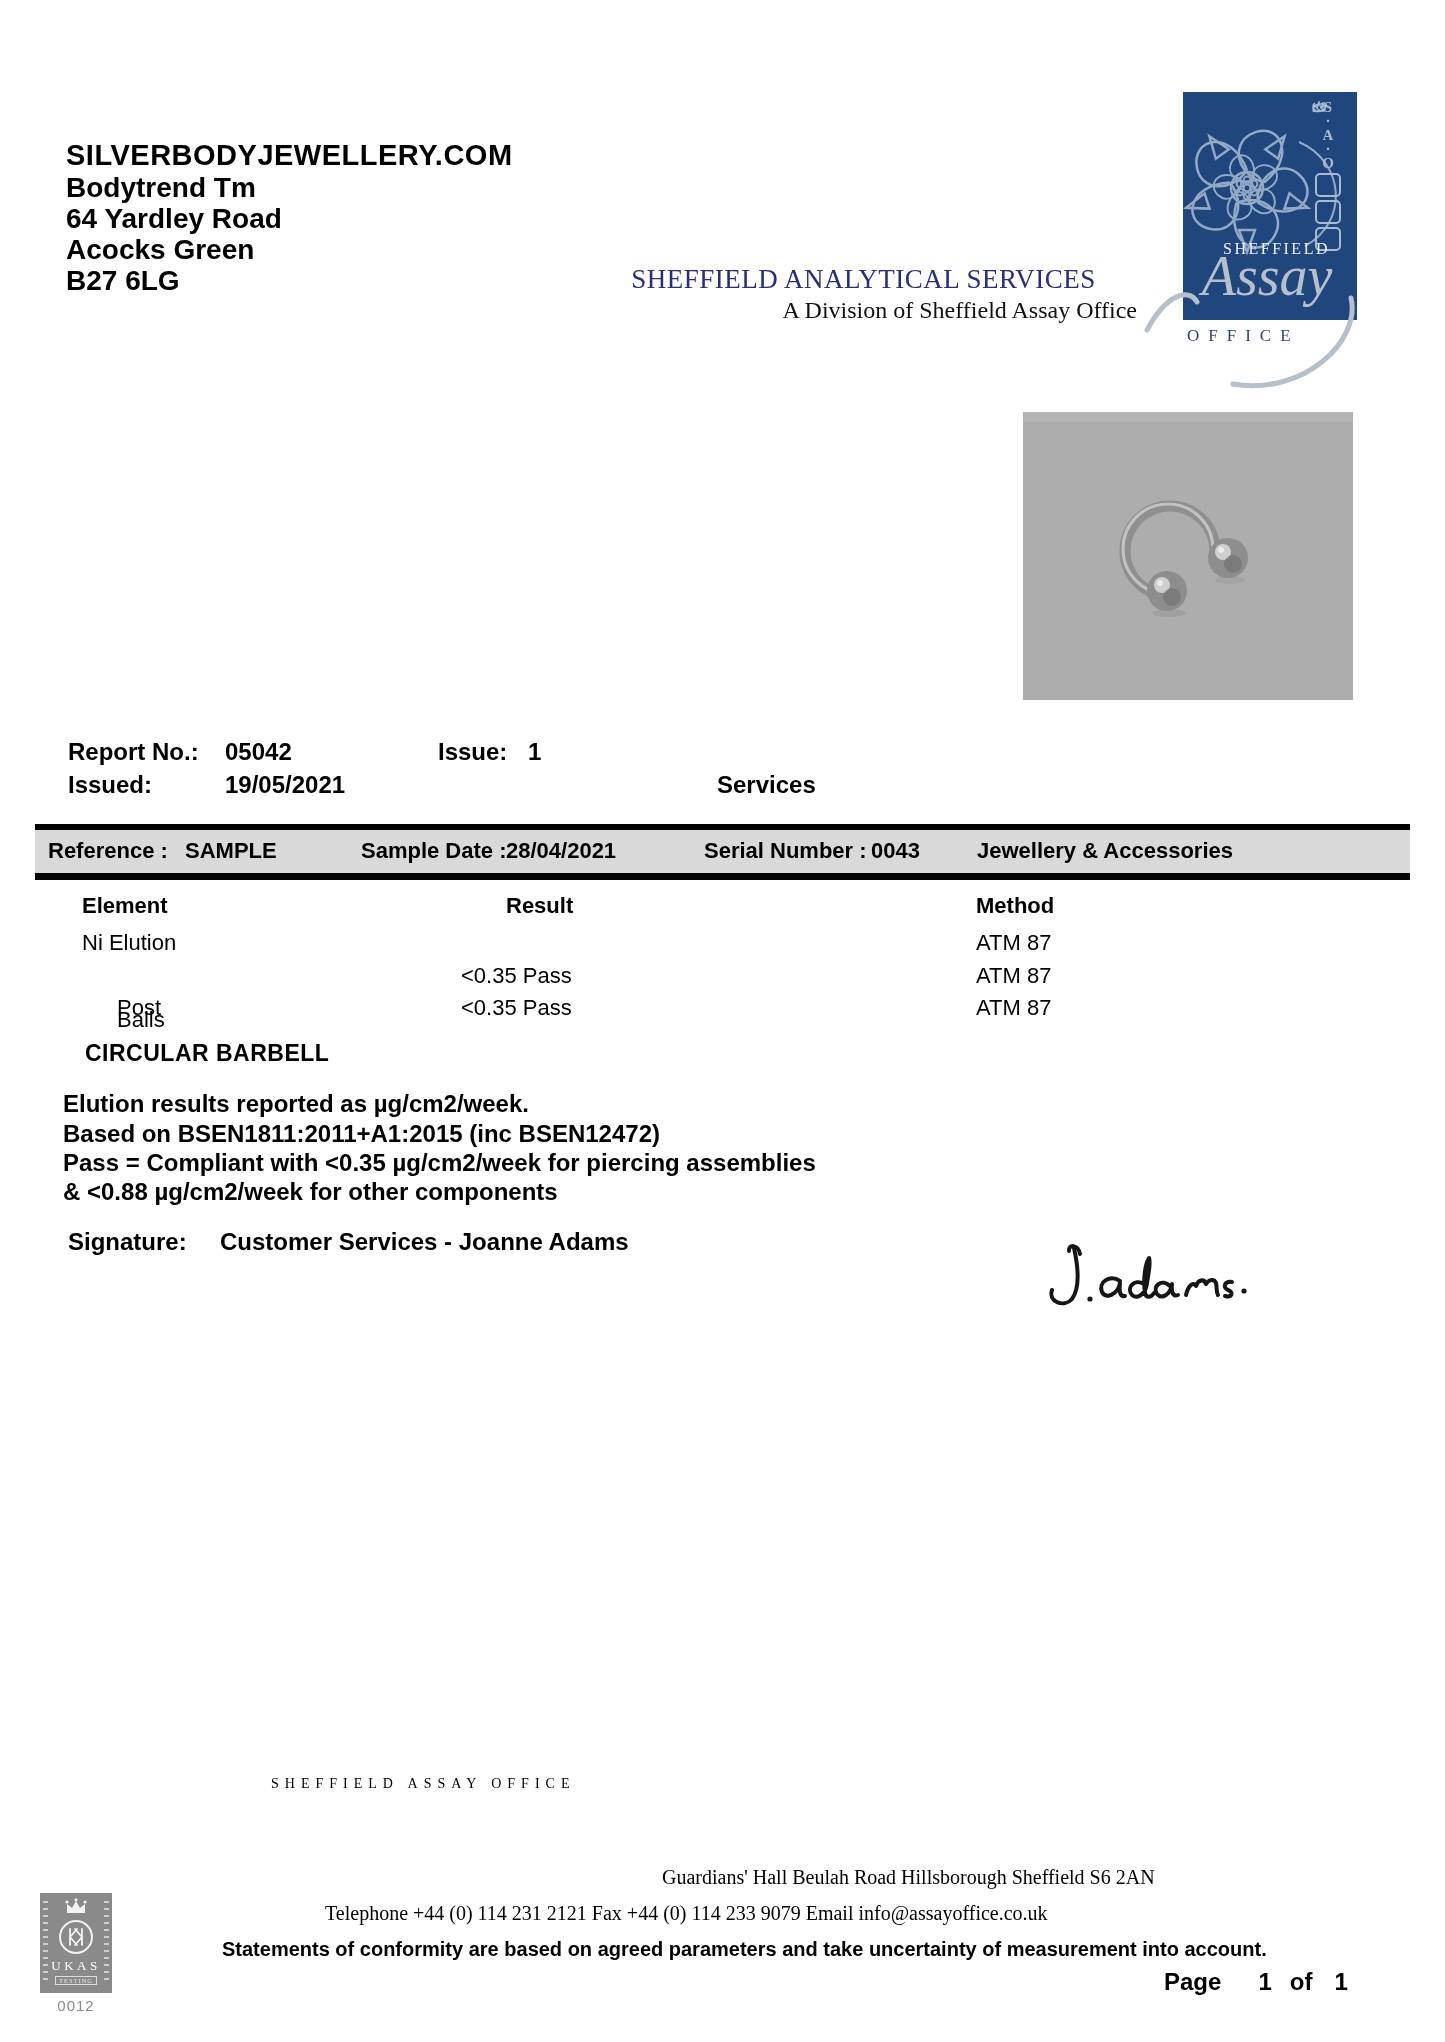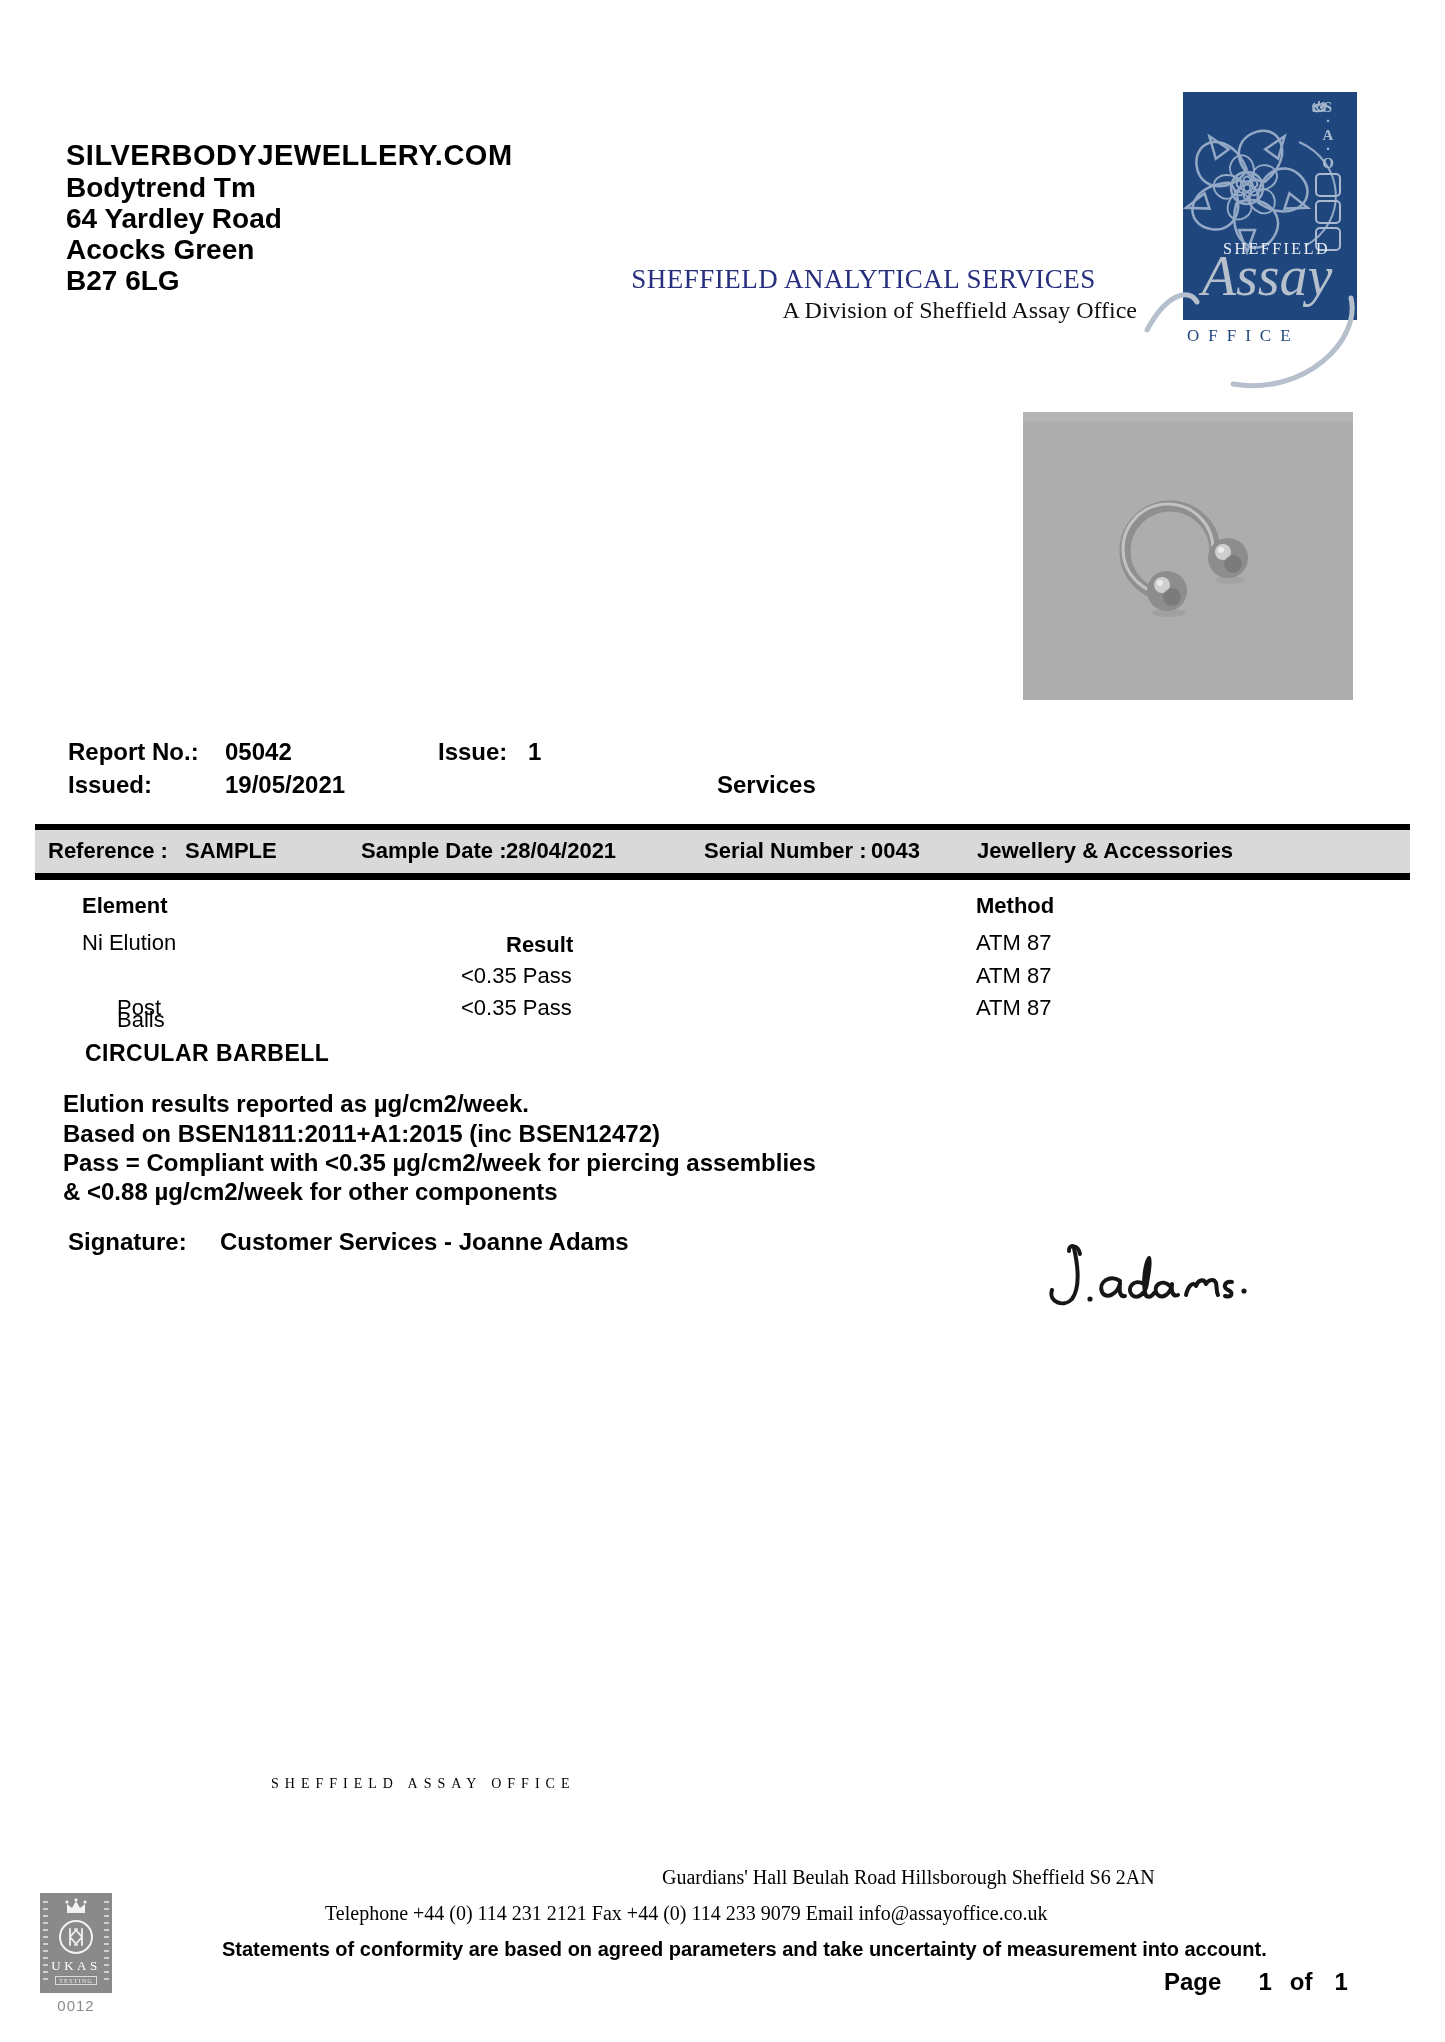--- a/index.html
+++ b/index.html
@@ -201,21 +201,21 @@
     <span style="left:13px;">Reference :</span>
     <span style="left:150px;">SAMPLE</span>
     <span style="left:326px;">Sample Date :</span>
     <span style="left:471px;">28/04/2021</span>
     <span style="left:669px;">Serial Number :</span>
     <span style="left:836px;text-align:center;">0043</span>
     <span style="left:942px;text-align:right;">Jewellery &amp; Accessories</span>
   </div>
 
   <div class="abs th" style="left:82px;top:893px;">Element</div>
-  <div class="abs th" style="left:506px;top:893px;margin-top:39px;">Result</div>
+  <div class="abs th" style="left:506px;top:893px;">Result</div>
   <div class="abs th" style="left:976px;top:893px;">Method</div>
 
   <div>
     <div class="abs td" style="left:82px;top:930px;">Ni Elution</div>
     <div class="abs td" style="left:461px;top:930px;"></div>
     <div class="abs td" style="left:976px;top:930px;">ATM 87</div>
   </div>
   <div>
     <div class="abs td" style="left:117px;top:1007px;">Balls</div>
     <div class="abs td" style="left:461px;top:963px;">&lt;0.35 Pass</div>

